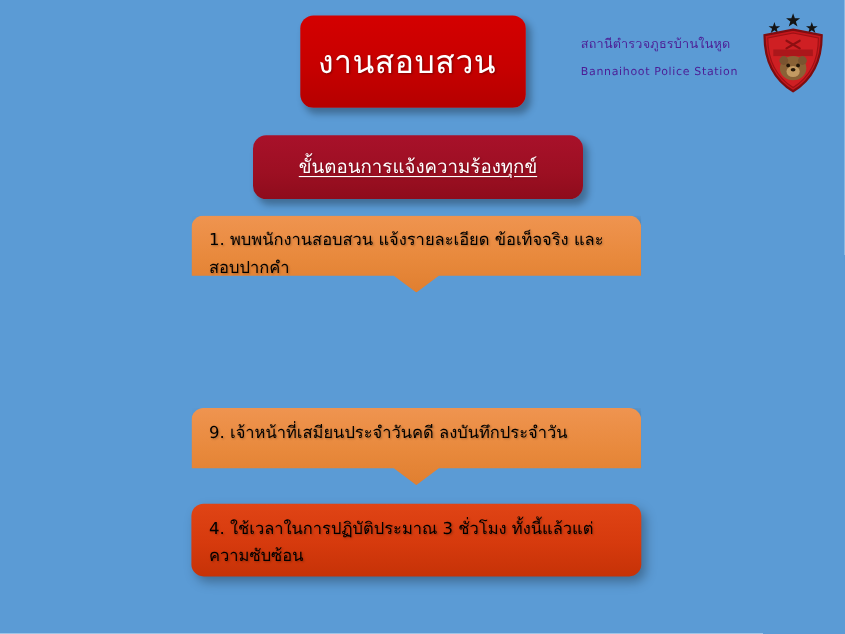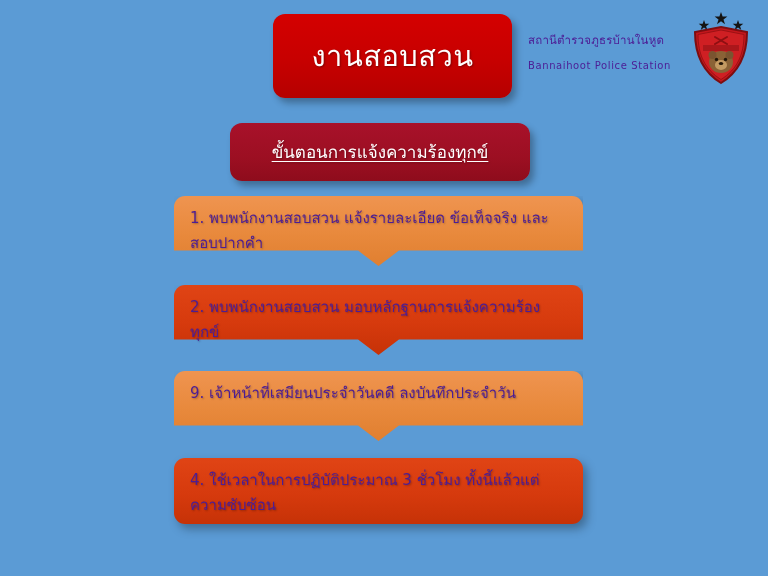--- a/index.html
+++ b/index.html
@@ -51,28 +51,29 @@
     width: 62px;
     height: 76px;
   }
   #badge svg { display: block; }
 
   
   #title-plate {
     position: absolute;
     left: 273px;
     top: 14px;
-    width: 239px;
+    width: 189px;
     height: 84px;
     background: linear-gradient(180deg, #d40000 0%, #c70000 55%, #b50000 100%);
     border-radius: 12px;
     box-shadow: 4px 5px 7px rgba(0,0,0,0.30);
     display: flex;
     align-items: center;
-    justify-content: center;
+    justify-content: flex-start;
+    padding-left: 16px;
   }
   #title-plate .txt {
     color: #ffffff;
     font-size: 29px;
     line-height: 34px;
     letter-spacing: 0.5px;
     text-shadow: 1px 1px 2px rgba(0,0,0,0.35);
     white-space: nowrap;
   }
 
@@ -115,21 +116,21 @@
   }
   .step.has-point .shape {
     -webkit-clip-path: polygon(0% 0%, 100% 0%, 100% 78%, 55% 78%, 50% 100%, 45% 78%, 0% 78%);
     clip-path: polygon(0% 0%, 100% 0%, 100% 78%, 55% 78%, 50% 100%, 45% 78%, 0% 78%);
   }
   .step .label {
     position: absolute;
     left: 16px;
     right: 16px;
     top: 10px;
-    color: #4c1d95;
+    color: #000000;
     font-size: 15px;
     line-height: 25px;
     text-shadow: 1px 1px 2px rgba(0,0,0,0.28);
   }
   .step.orange .shape {
     background: linear-gradient(180deg, #ef9450 0%, #e8893c 55%, #e07f30 100%);
   }
   .step.red .shape {
     background: linear-gradient(180deg, #e04415 0%, #d63a0d 55%, #c63207 100%);
   }
@@ -187,24 +188,20 @@
 
   <div id="subtitle-plate">
     <span class="txt">ขั้นตอนการแจ้งความร้องทุกข์</span>
   </div>
 
   <div class="step orange has-point" id="step-1">
     <div class="shape"></div>
     <div class="label">1. พบพนักงานสอบสวน แจ้งรายละเอียด ข้อเท็จจริง และสอบปากคำ</div>
   </div>
 
-  <div class="step red has-point" id="step-2">
-    <div class="shape"></div>
-    <div class="label">2. พบพนักงานสอบสวน มอบหลักฐานการแจ้งความร้องทุกข์</div>
-  </div>
 
   <div class="step orange has-point" id="step-3">
     <div class="shape"></div>
     <div class="label">9. เจ้าหน้าที่เสมียนประจำวันคดี ลงบันทึกประจำวัน</div>
   </div>
 
   <div class="step red" id="step-4">
     <div class="shape"></div>
     <div class="label">4. ใช้เวลาในการปฏิบัติประมาณ 3 ชั่วโมง ทั้งนี้แล้วแต่ความซับซ้อน</div>
   </div>

